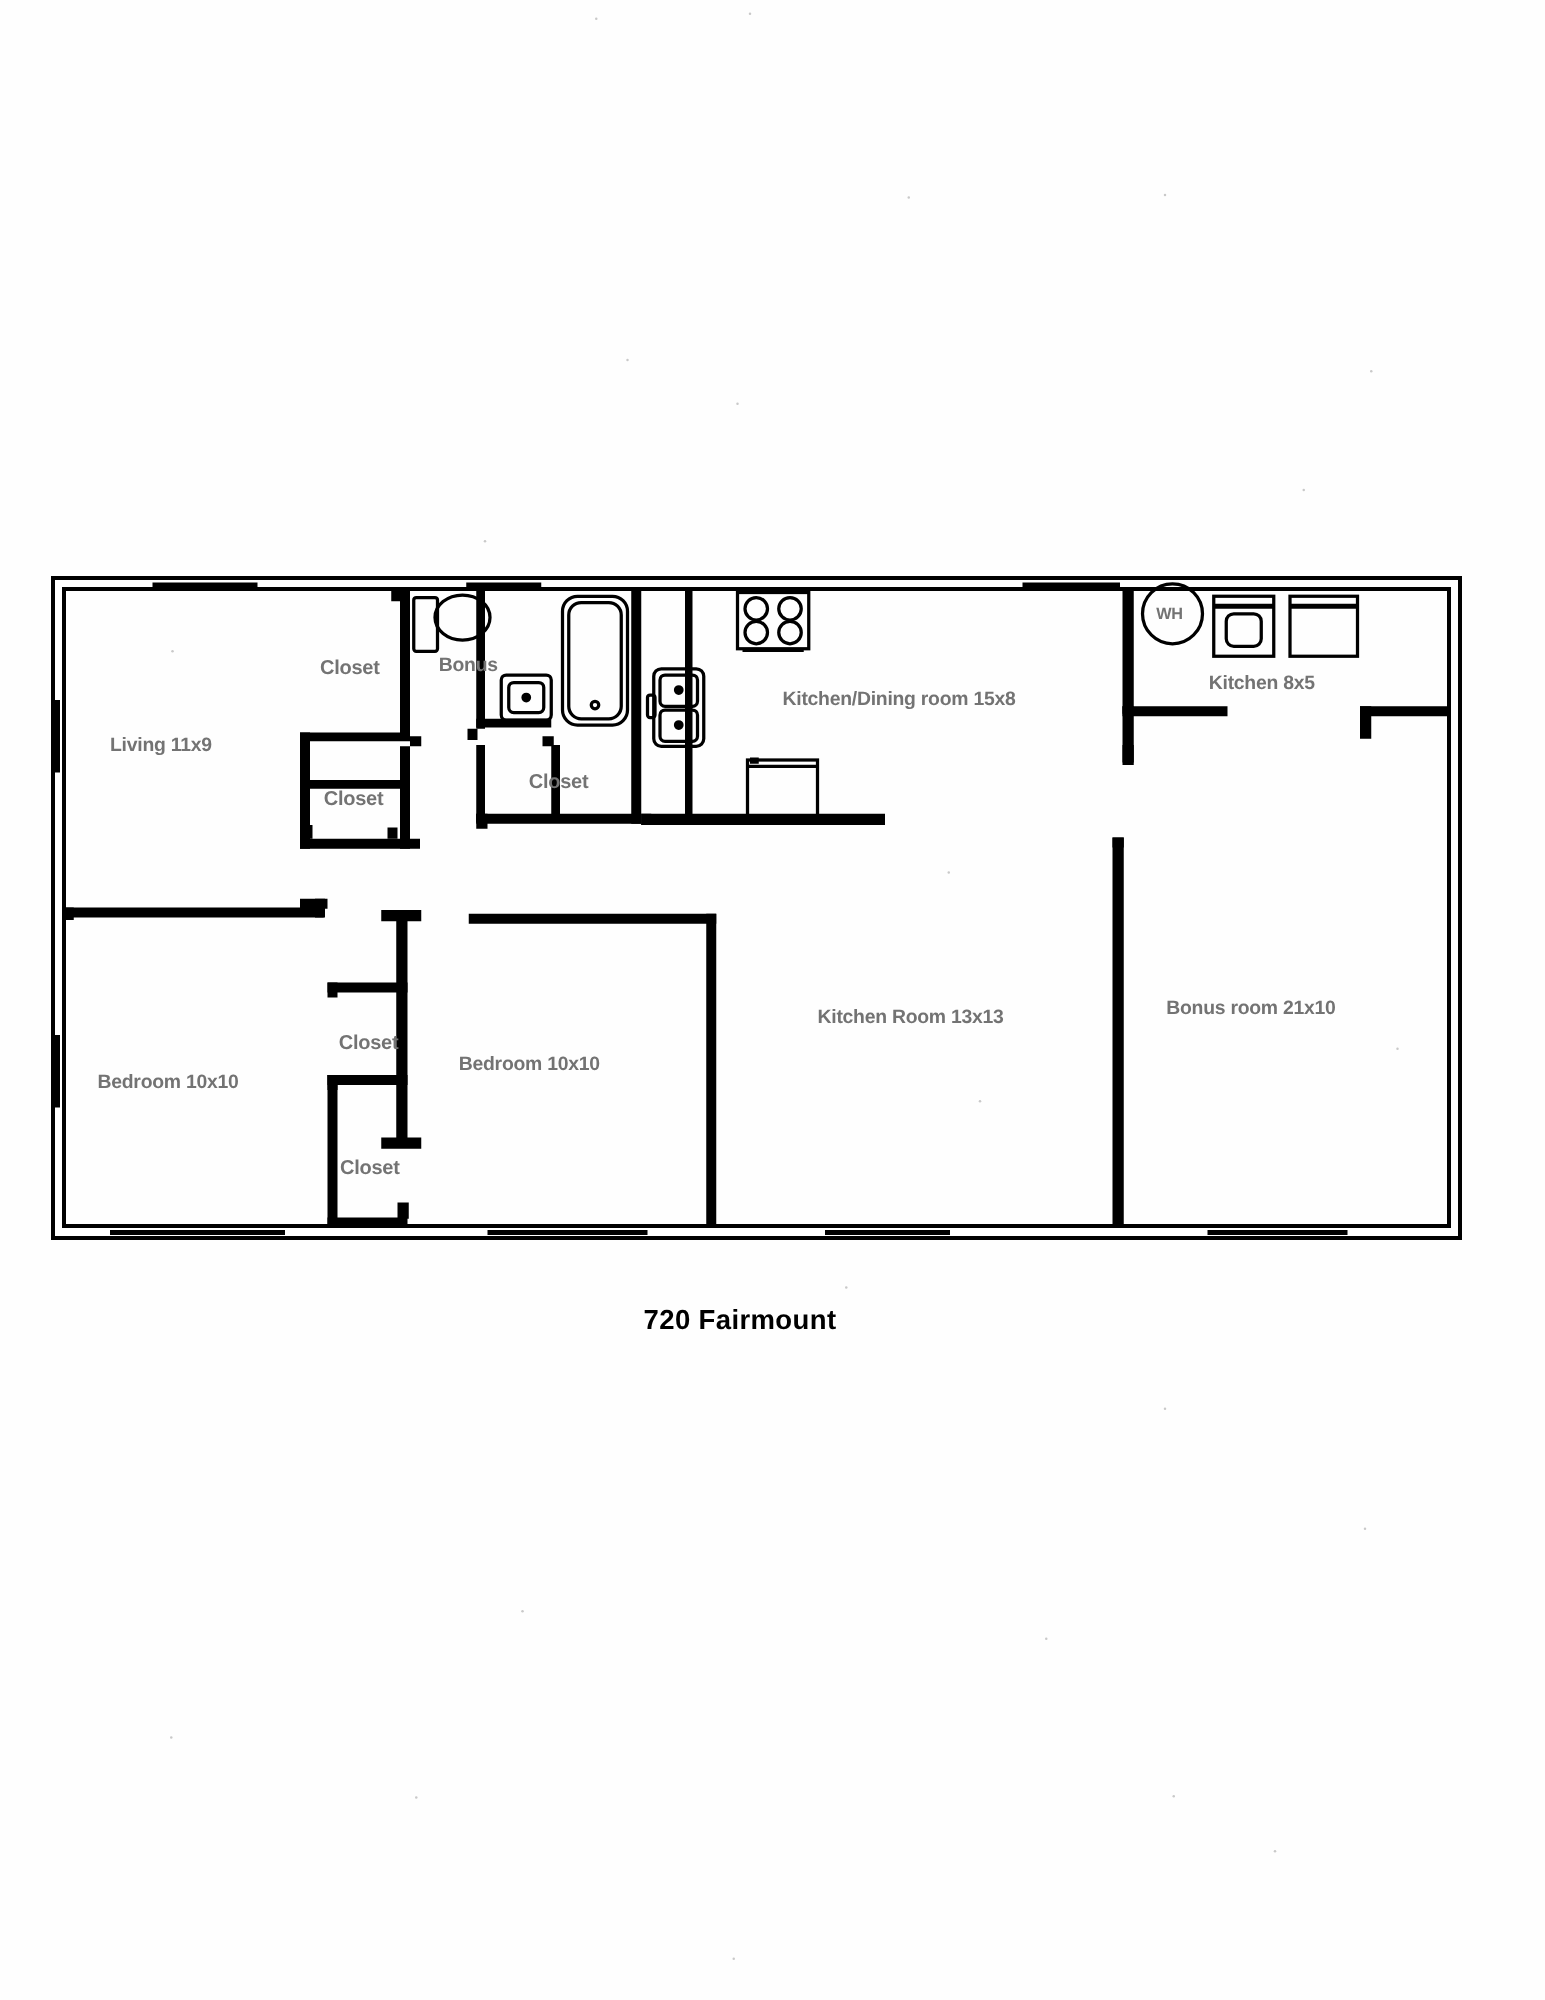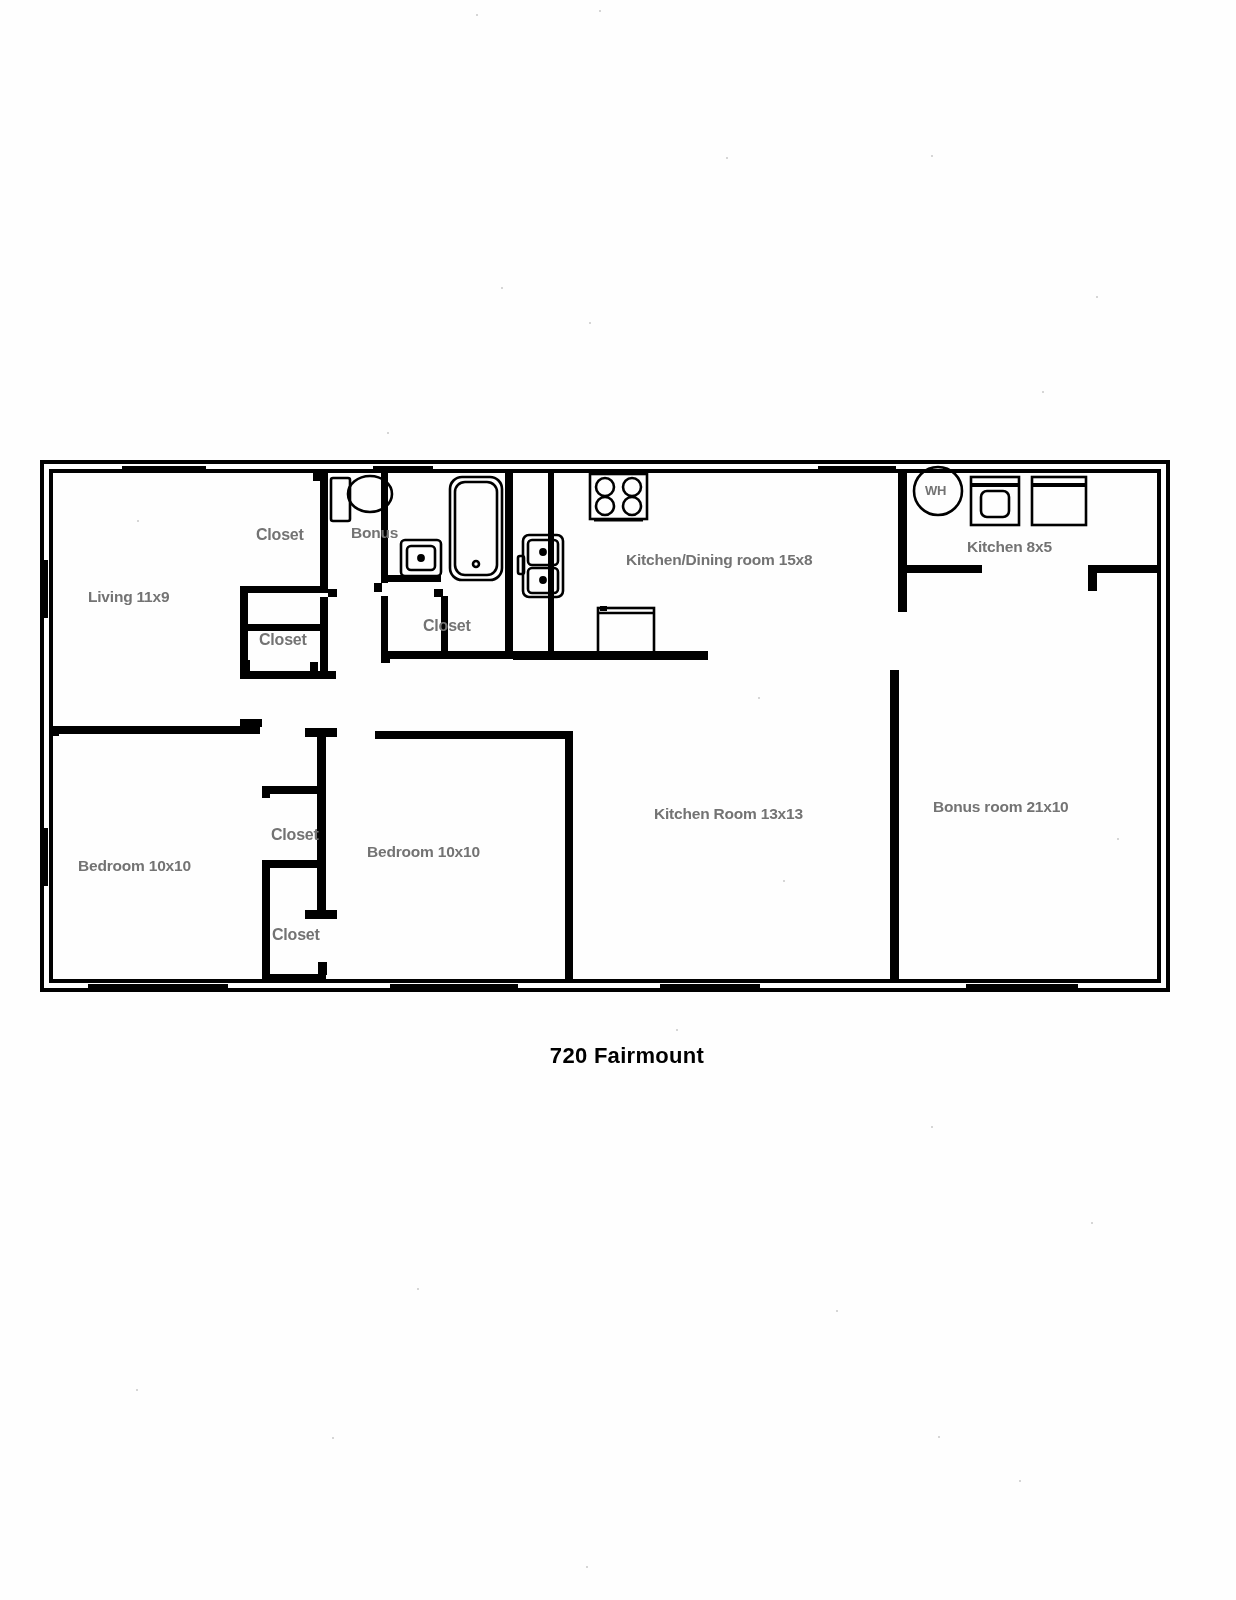--- a/index.html
+++ b/index.html
@@ -48,21 +48,20 @@
     position: absolute;
     left: 0;
     top: 1043px;
     width: 1184px;
     text-align: center;
     font-family: "Liberation Sans", sans-serif;
     font-weight: bold;
     font-size: 22px;
     color: #000;
     letter-spacing: 0.3px;
-    padding-left: 35px;
   }
 </style>
 </head>
 <body>
 
 <div id="page">
 
   <svg id="plan-svg" width="1236" height="1600" viewBox="0 0 1236 1600">
 
     <g fill="none" stroke="#000" stroke-width="3.2" shape-rendering="crispEdges">

